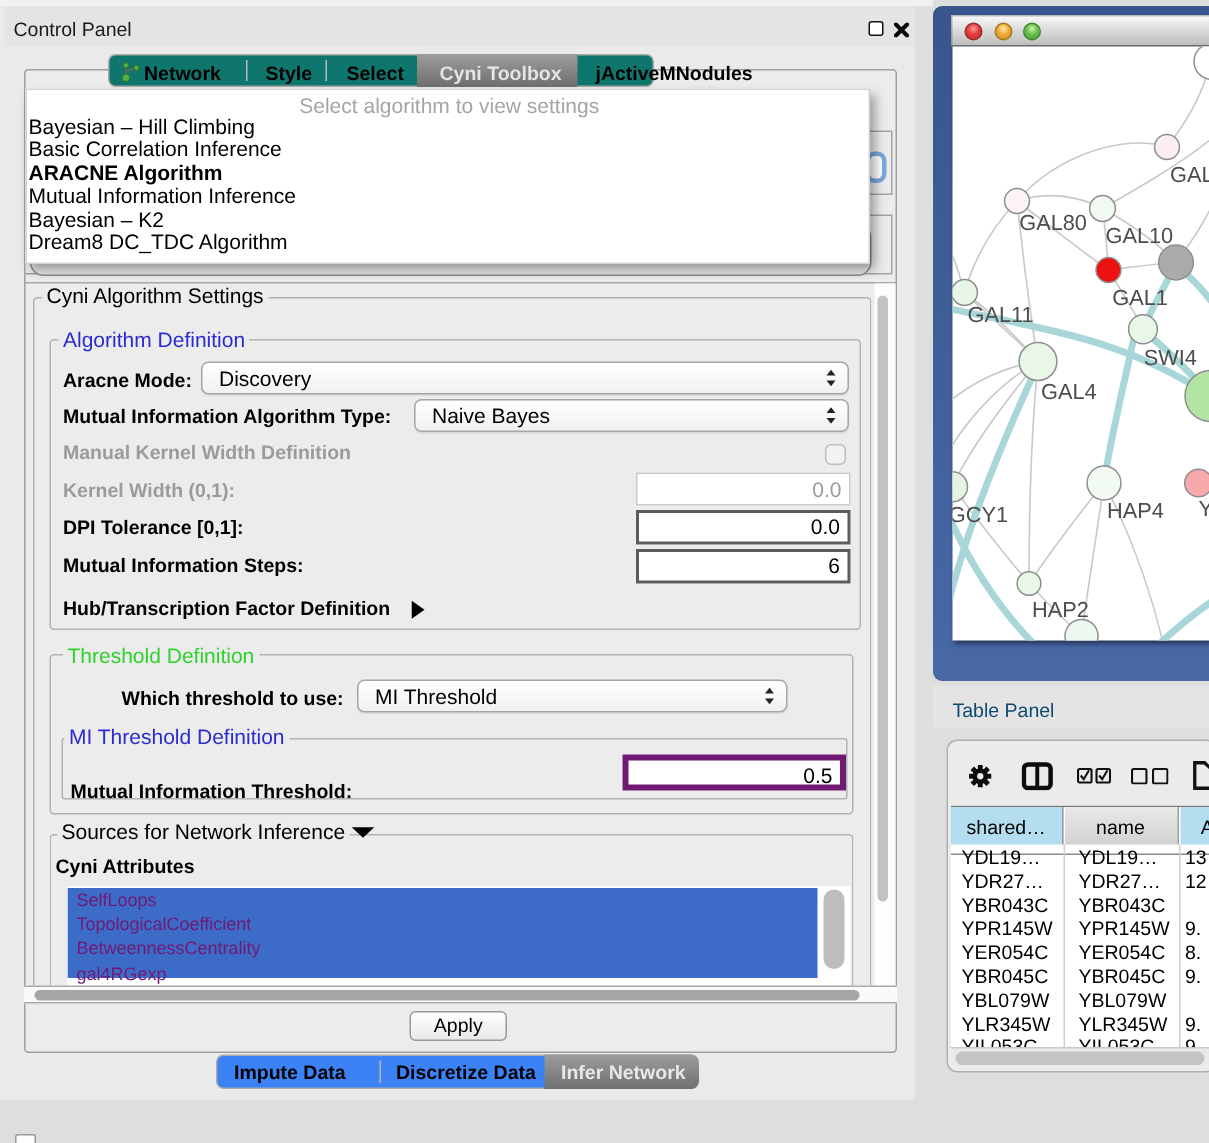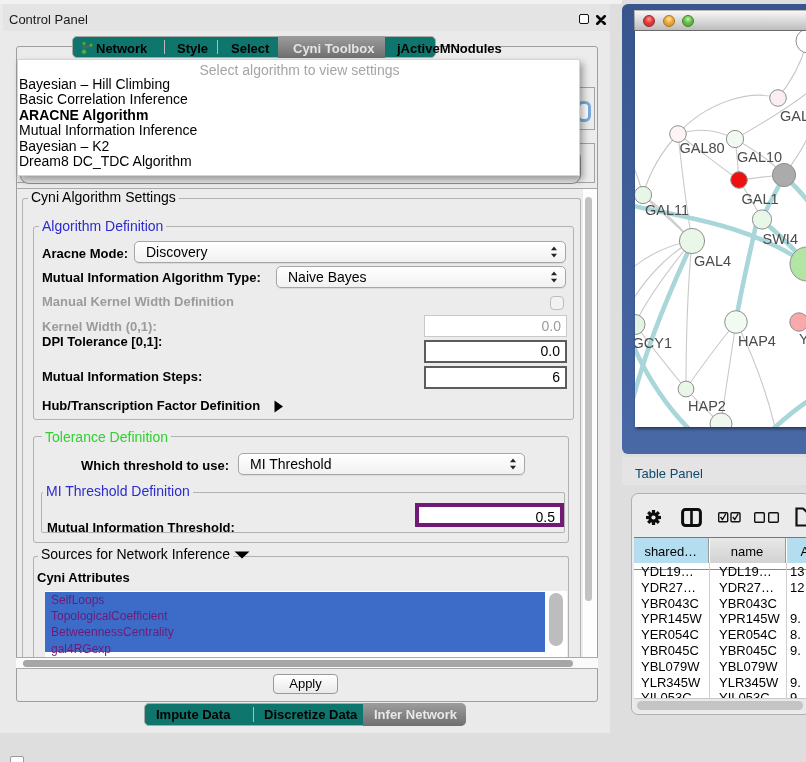--- a/index.html
+++ b/index.html
@@ -62,33 +62,33 @@
       <path d="M1 9 L4.5 13.5 L8 9 Z" fill="#222"></path>
     </svg>
 </div>
 
 <div class="lbl bold gray" style="left:42px; top:294px;">Manual Kernel Width Definition</div>
 <div class="abs" style="left:550px; top:296px; width:14px; height:14px; background:#f2f2f2; border:1px solid #bdbdbd; border-radius:4px;"></div>
 
 <div class="lbl bold gray" style="left:42px; top:319px;">Kernel Width (0,1):</div>
 <div class="field gray" style="left:424px; top:315px; width:143px; height:22px; border:1px solid #c9c9c9; line-height:20px;">0.0</div>
 
-<div class="lbl bold" style="left:42px; top:334px;">DPI Tolerance [0,1]:</div>
+<div class="lbl bold" style="left:42px; top:344px;">DPI Tolerance [0,1]:</div>
 <div class="field" style="left:424px; top:340px; width:143px; height:23px; border:2px solid #5c5c5c; line-height:19px;">0.0</div>
 
 <div class="lbl bold" style="left:42px; top:369px;">Mutual Information Steps:</div>
 <div class="field" style="left:424px; top:366px; width:143px; height:23px; border:2px solid #5c5c5c; line-height:19px;">6</div>
 
 <div class="lbl bold" style="left:42px; top:398px;">Hub/Transcription Factor Definition</div>
 <svg class="abs" style="left:273px; top:400px;" width="11" height="13" viewBox="0 0 11 13">
     <path d="M1.5 0.5 L10 6.5 L1.5 12.5 Z" fill="#000"></path>
   </svg>
 
 <div class="group" style="left:33px; top:436px; width:536px; height:107px;"></div>
-<div class="gtitle green-t" style="left:42px; top:430px;">Tolerance Definition</div>
+<div class="gtitle green-t" style="left:42px; top:430px;">Threshold Definition</div>
 
 <div class="lbl bold" style="left:81px; top:458px;">Which threshold to use:</div>
 <div class="combo" style="left:238px; top:453px; width:287px; height:22px;">MI Threshold
   <svg class="arr" viewBox="0 0 9 14">
       <path d="M1 5 L4.5 0.5 L8 5 Z" fill="#222"></path>
       <path d="M1 9 L4.5 13.5 L8 9 Z" fill="#222"></path>
     </svg>
 </div>
 
 <div class="group" style="left:41px; top:492px; width:524px; height:41px; border-radius:2px;"></div>
@@ -112,21 +112,21 @@
 </div>
 
 <div class="abs" style="left:583px; top:189px; width:14px; height:468px; background:#fdfdfd;"></div>
 <div class="abs" style="left:585px; top:197px; width:7px; height:404px; background:#c2c2c2; border-radius:4px;"></div>
 
 <div class="abs" style="left:16px; top:657px; width:582px; height:12px; background:#fafafa; border-top:1px solid #aaa; border-bottom:1px solid #aaa;"></div>
 <div class="abs" style="left:23px; top:660px; width:550px; height:7px; background:#a6a6a6; border-radius:4px;"></div>
 
 <div class="abs" style="left:273px; top:674px; width:65px; height:20px; background:linear-gradient(#ffffff,#e9e9e9); border:1px solid #999; border-radius:4px; font-size:13px; text-align:center; line-height:18px;">Apply</div>
 
-<div class="abs" style="left:144px; top:703px; width:321px; height:23px; background:#0f766e; border:1px solid #a9a9a9; border-radius:5px;">
+<div class="abs" style="left:144px; top:703px; width:321px; height:23px; background:#3b82f6; border:1px solid #a9a9a9; border-radius:5px;">
   <div class="seg-sep" style="left:108px;"></div>
   <div class="abs" style="left:218px; top:-1px; width:103px; height:23px; background:linear-gradient(#9d9d9d,#6f6f6f); border-radius:0 5px 5px 0;"></div>
   <div class="lbl bold" style="left:11px; top:3px;">Impute Data</div>
   <div class="lbl bold" style="left:119px; top:3px;">Discretize Data</div>
   <div class="lbl bold" style="left:229px; top:3px; color:#e8e8e8;">Infer Network</div>
 </div>
 
 <div class="abs" style="left:72px; top:36px; width:364px; height:22px; background:#0f766e; border:1px solid #a9a9a9; border-radius:5px;">
   <div class="seg-sep" style="left:91px;"></div>
   <div class="seg-sep" style="left:144px;"></div>

